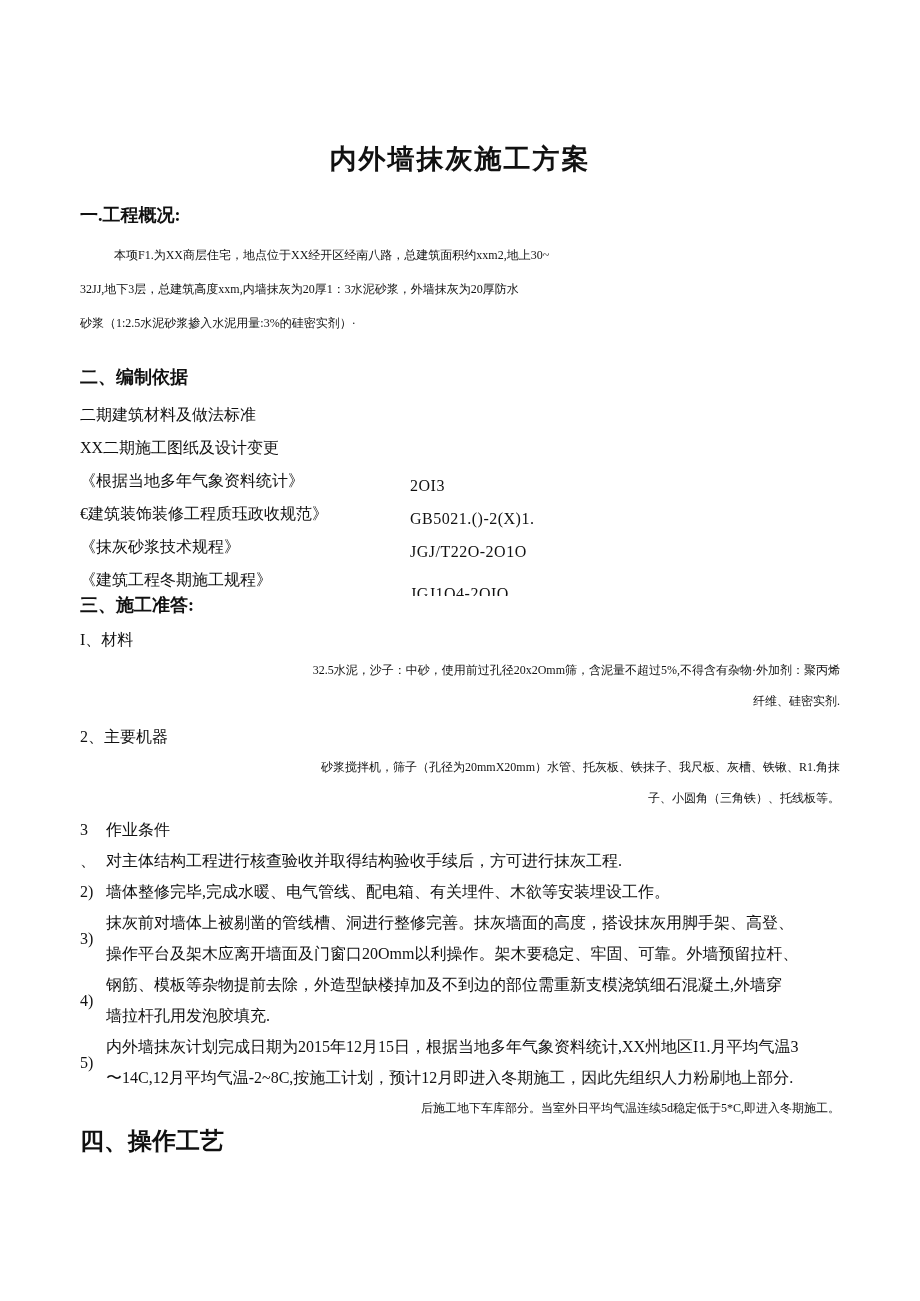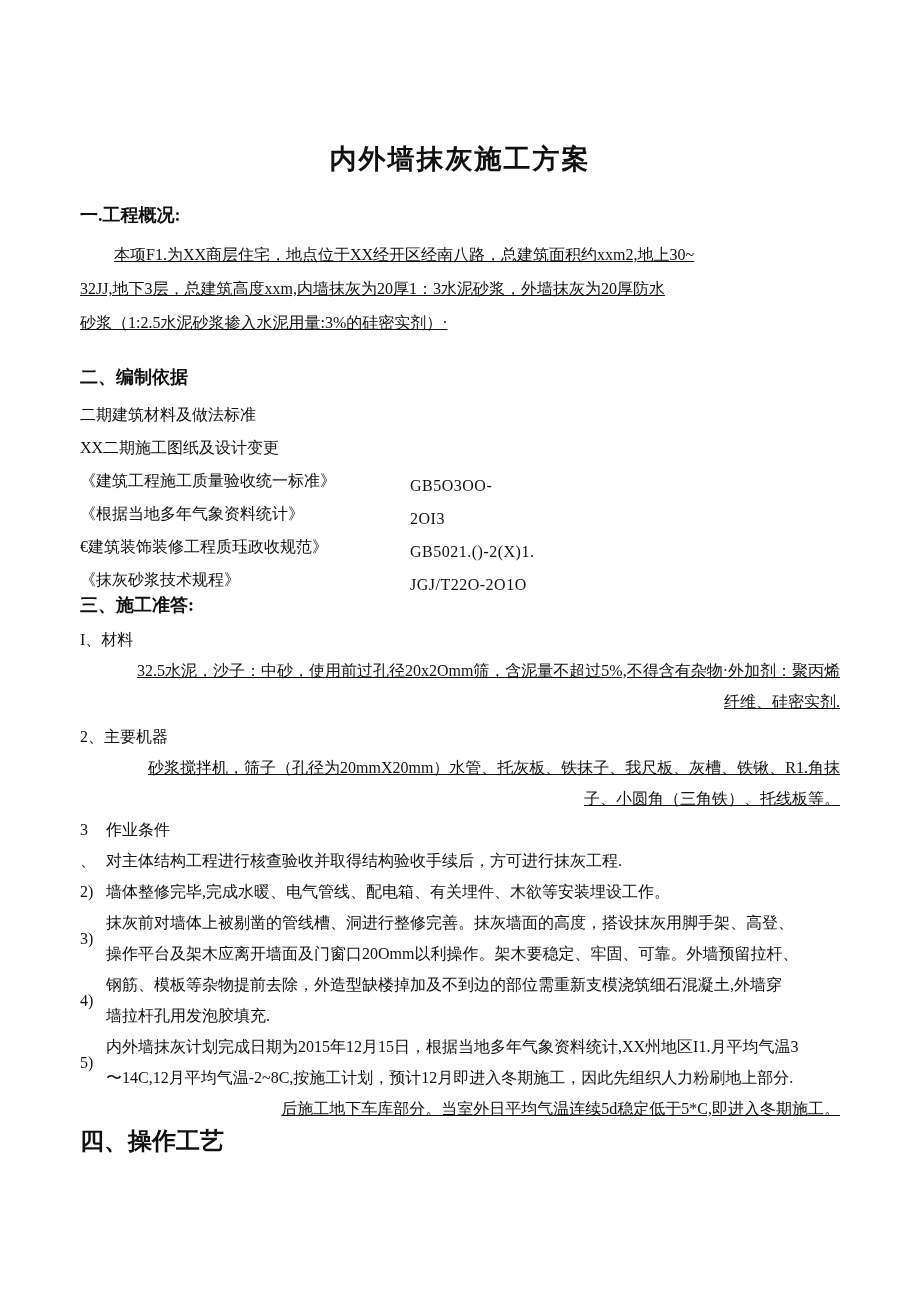--- a/index.html
+++ b/index.html
@@ -26,24 +26,23 @@
     margin: 24px 0 0 0;
     font-size: 18px;
     line-height: 26px;
     font-weight: bold;
     font-family: Liberation Serif, serif;
   }
   .sec-heading.tight { margin-top: -4px; }
   .sec-heading.last { margin-top: 4px; font-size: 24px; }
   .para {
     margin: 8px 0 0 0;
-    font-size: 16px;
+    font-size: 12px;
     line-height: 31px;
     white-space: pre-line;
-    text-decoration: underline;
   }
   .para.indent-first {
     margin-top: 10px;
     line-height: 34px;
     text-indent: 34px;
   }
   .para.flush { margin-top: 0; text-align: right; }
   .ref-table { margin-top: 8px; }
   .ref-row {
     display: flex;
@@ -89,34 +88,34 @@
   <div class="ref-table">
     <div class="ref-row">
       <span class="ref-title">二期建筑材料及做法标准</span>
       <span class="ref-code"></span>
     </div>
     <div class="ref-row">
       <span class="ref-title">XX二期施工图纸及设计变更</span>
       <span class="ref-code"></span>
     </div>
     <div class="ref-row">
-      <span class="ref-title">《建筑工程施工质量验收统一标准》</span>
-      <span class="ref-code offset">GB5O3OO-</span>
-    </div>
-    <div class="ref-row">
       <span class="ref-title">《根据当地多年气象资料统计》</span>
       <span class="ref-code offset">2OI3</span>
     </div>
     <div class="ref-row">
       <span class="ref-title">€建筑装饰装修工程质珏政收规范》</span>
       <span class="ref-code offset">GB5021.()-2(X)1.</span>
     </div>
     <div class="ref-row">
       <span class="ref-title">《抹灰砂浆技术规程》</span>
       <span class="ref-code offset">JGJ/T22O-2O1O</span>
+    </div>
+    <div class="ref-row">
+      <span class="ref-title">《建筑工程冬期施工规程》</span>
+      <span class="ref-code clipped">JGJ1O4-2OIO</span>
     </div>
   </div>
 
   <h2 class="sec-heading tight">三、施工准答:</h2>
 
   <div class="sub-heading first">I、材料</div>
   <p class="para flush">32.5水泥，沙子：中砂，使用前过孔径20x2Omm筛，含泥量不超过5%,不得含有杂物·外加剂：聚丙烯
 纤维、硅密实剂.</p>
 
   <div class="sub-heading">2、主要机器</div>

